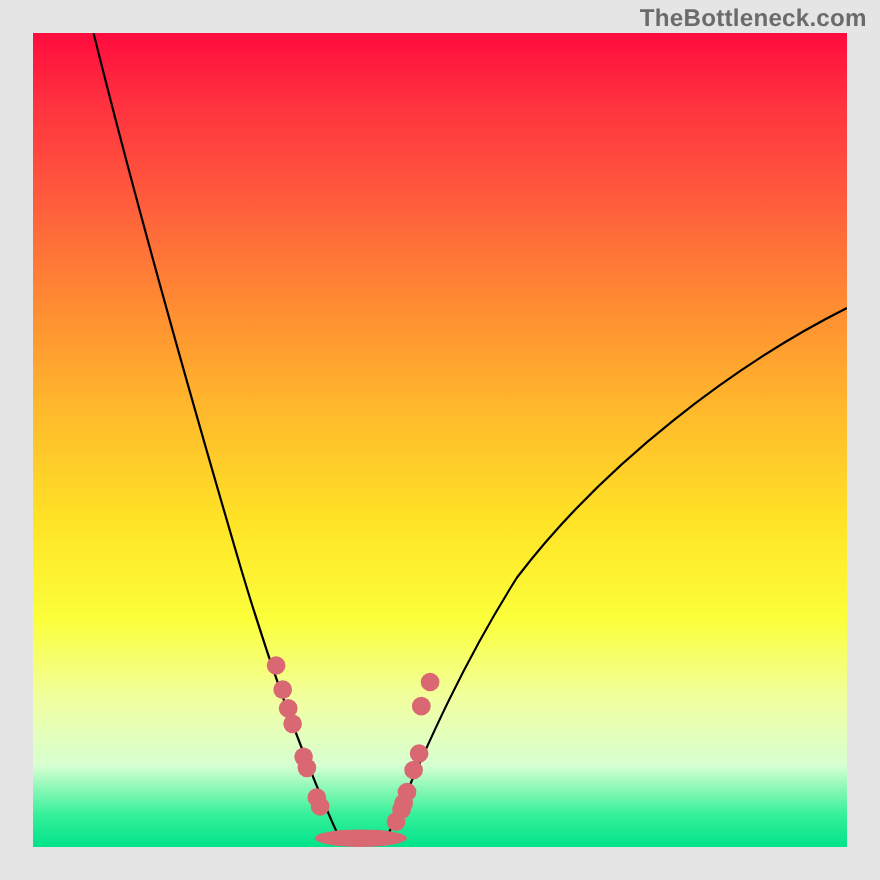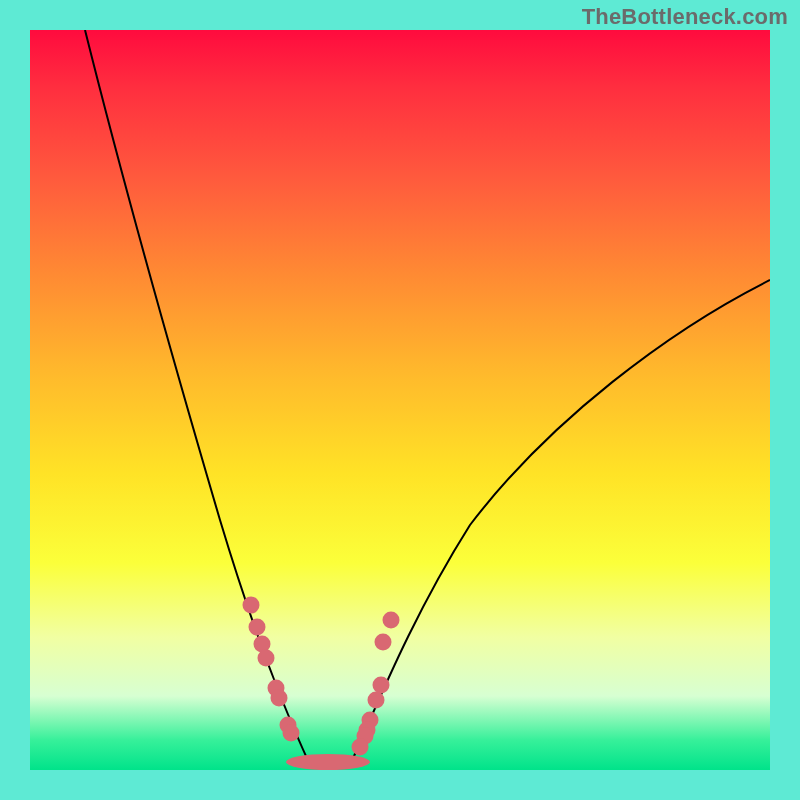--- a/index.html
+++ b/index.html
@@ -10,21 +10,21 @@
     background: #000;
     overflow: hidden;
     font-family: Arial, Helvetica, sans-serif;
   }
   .frame {
     position: absolute;
     top: 0;
     left: 0;
     width: 800px;
     height: 800px;
-    background: #5eead4;
+    background: #e5e5e5;
   }
   .plot-area {
     position: absolute;
     top: 30px;
     left: 30px;
     width: 740px;
     height: 740px;
     background: linear-gradient(
       to bottom,
       #ff0b3e 0%,

